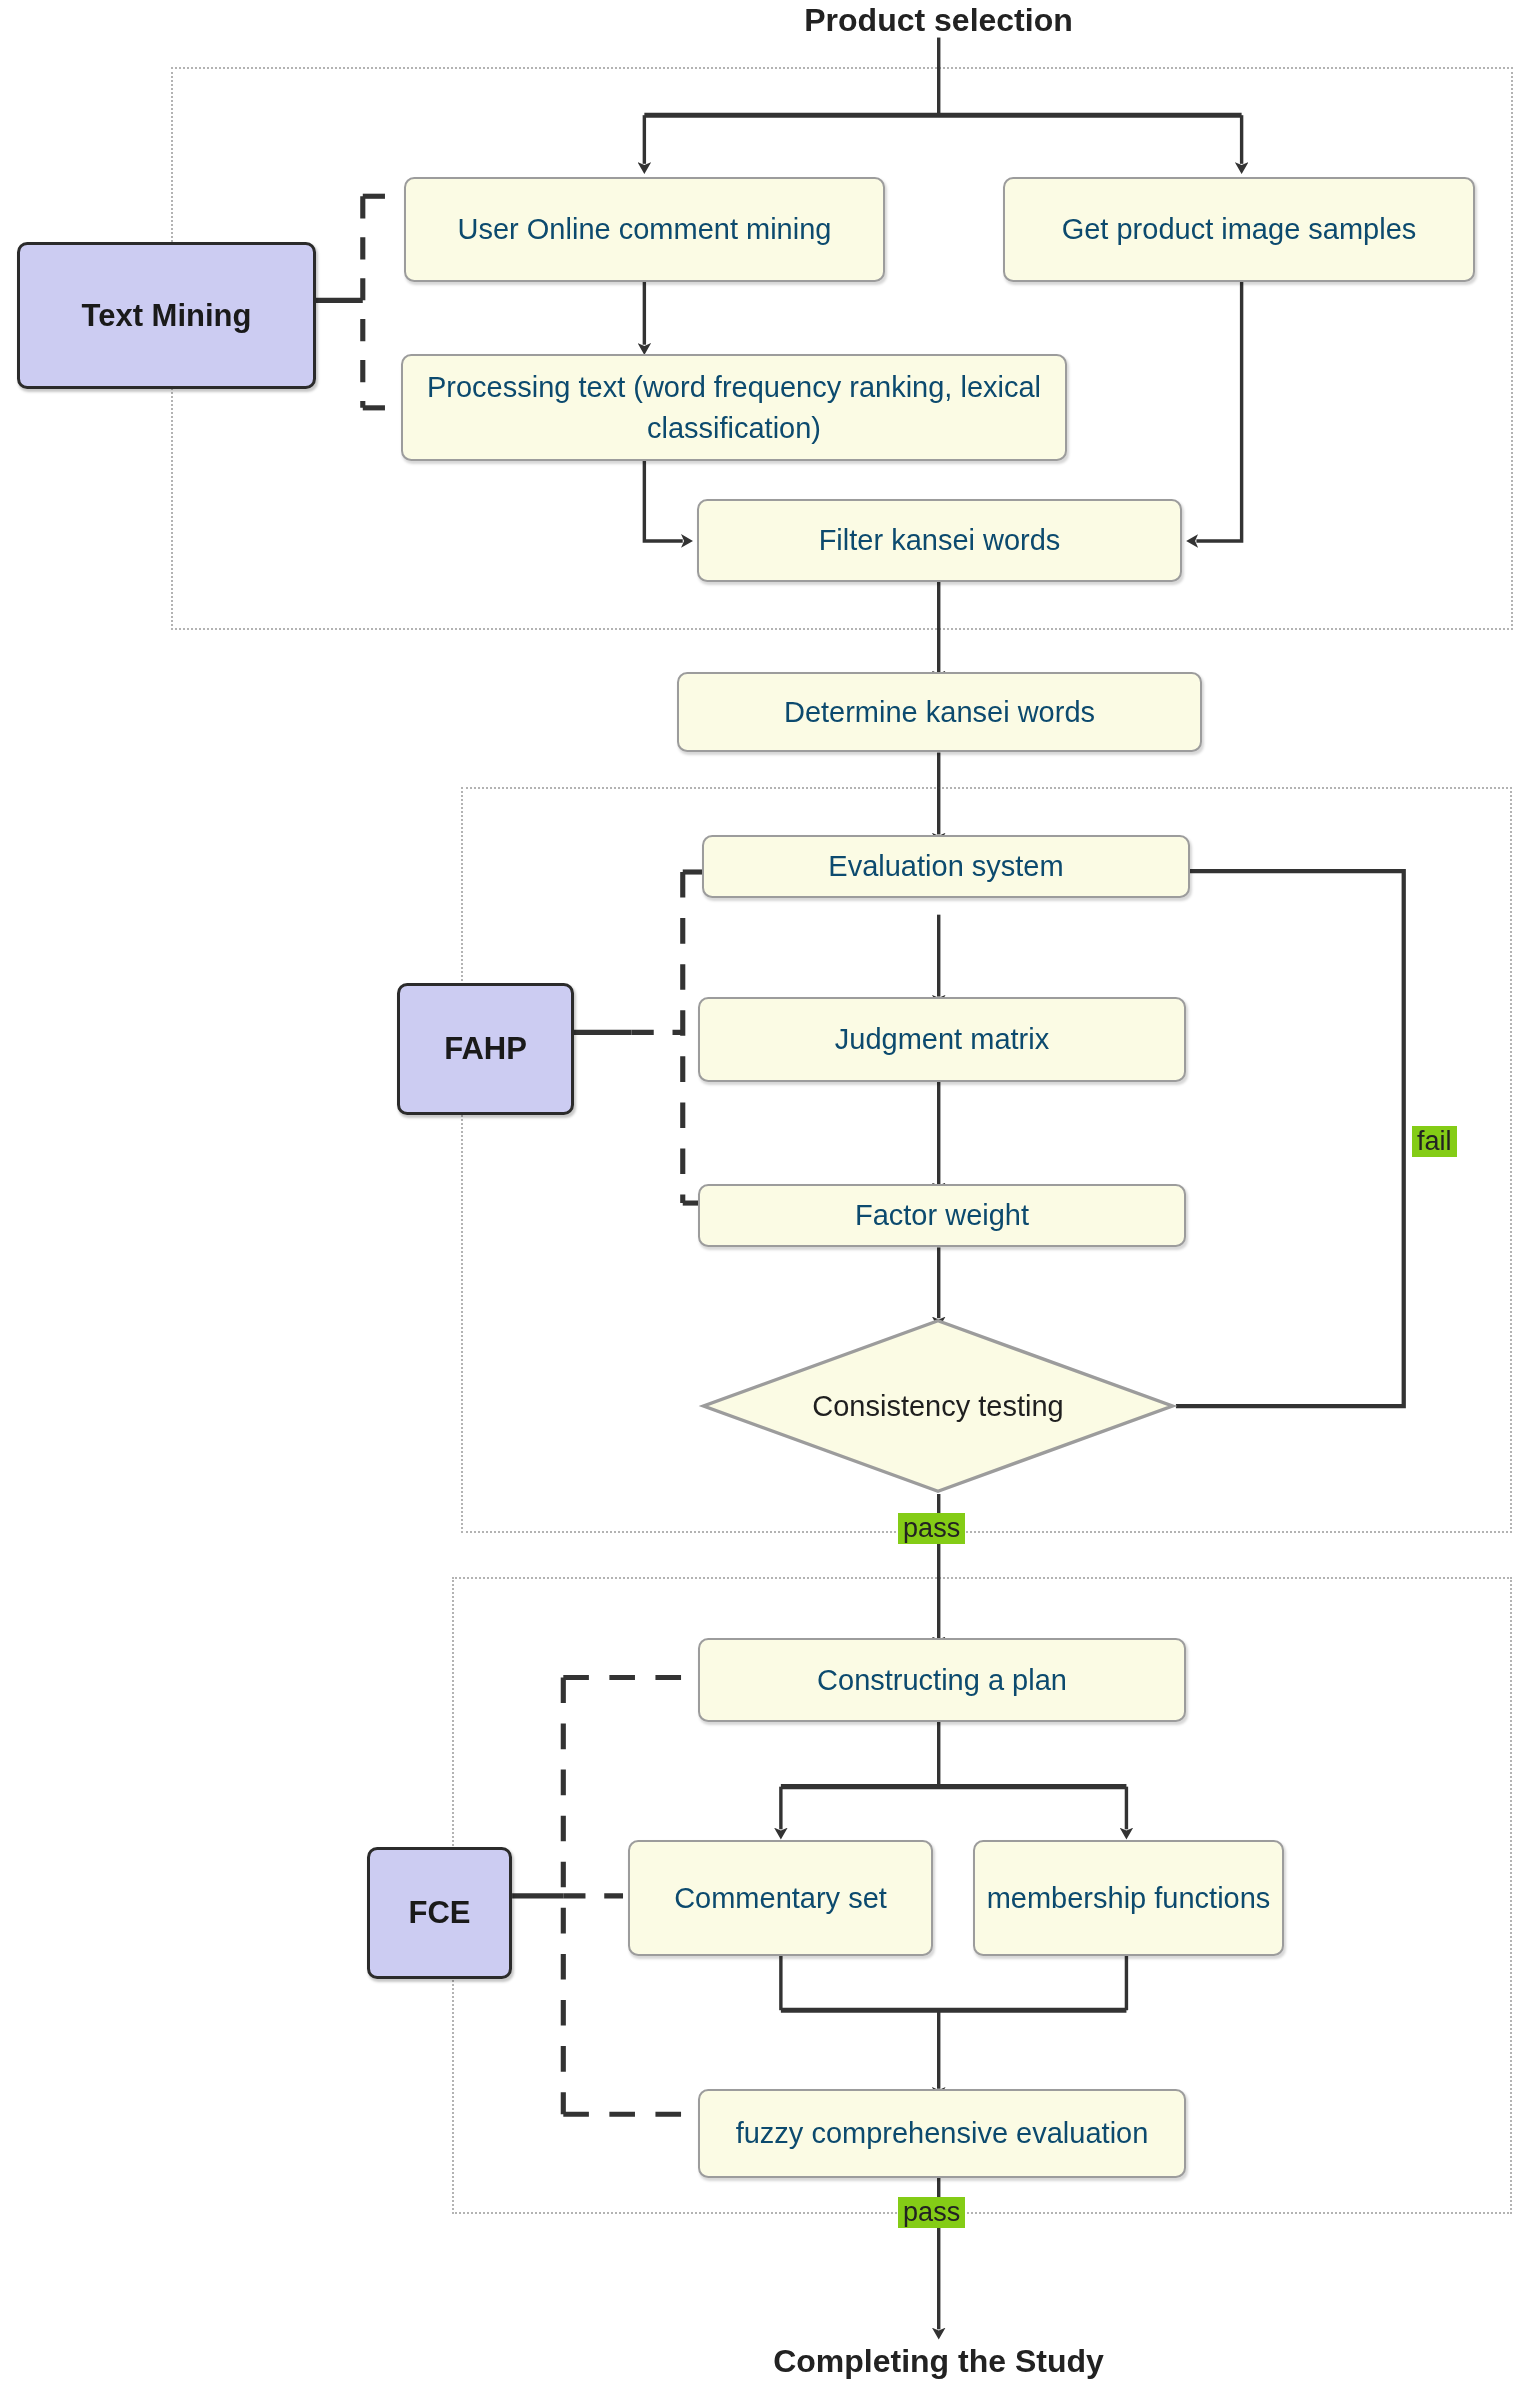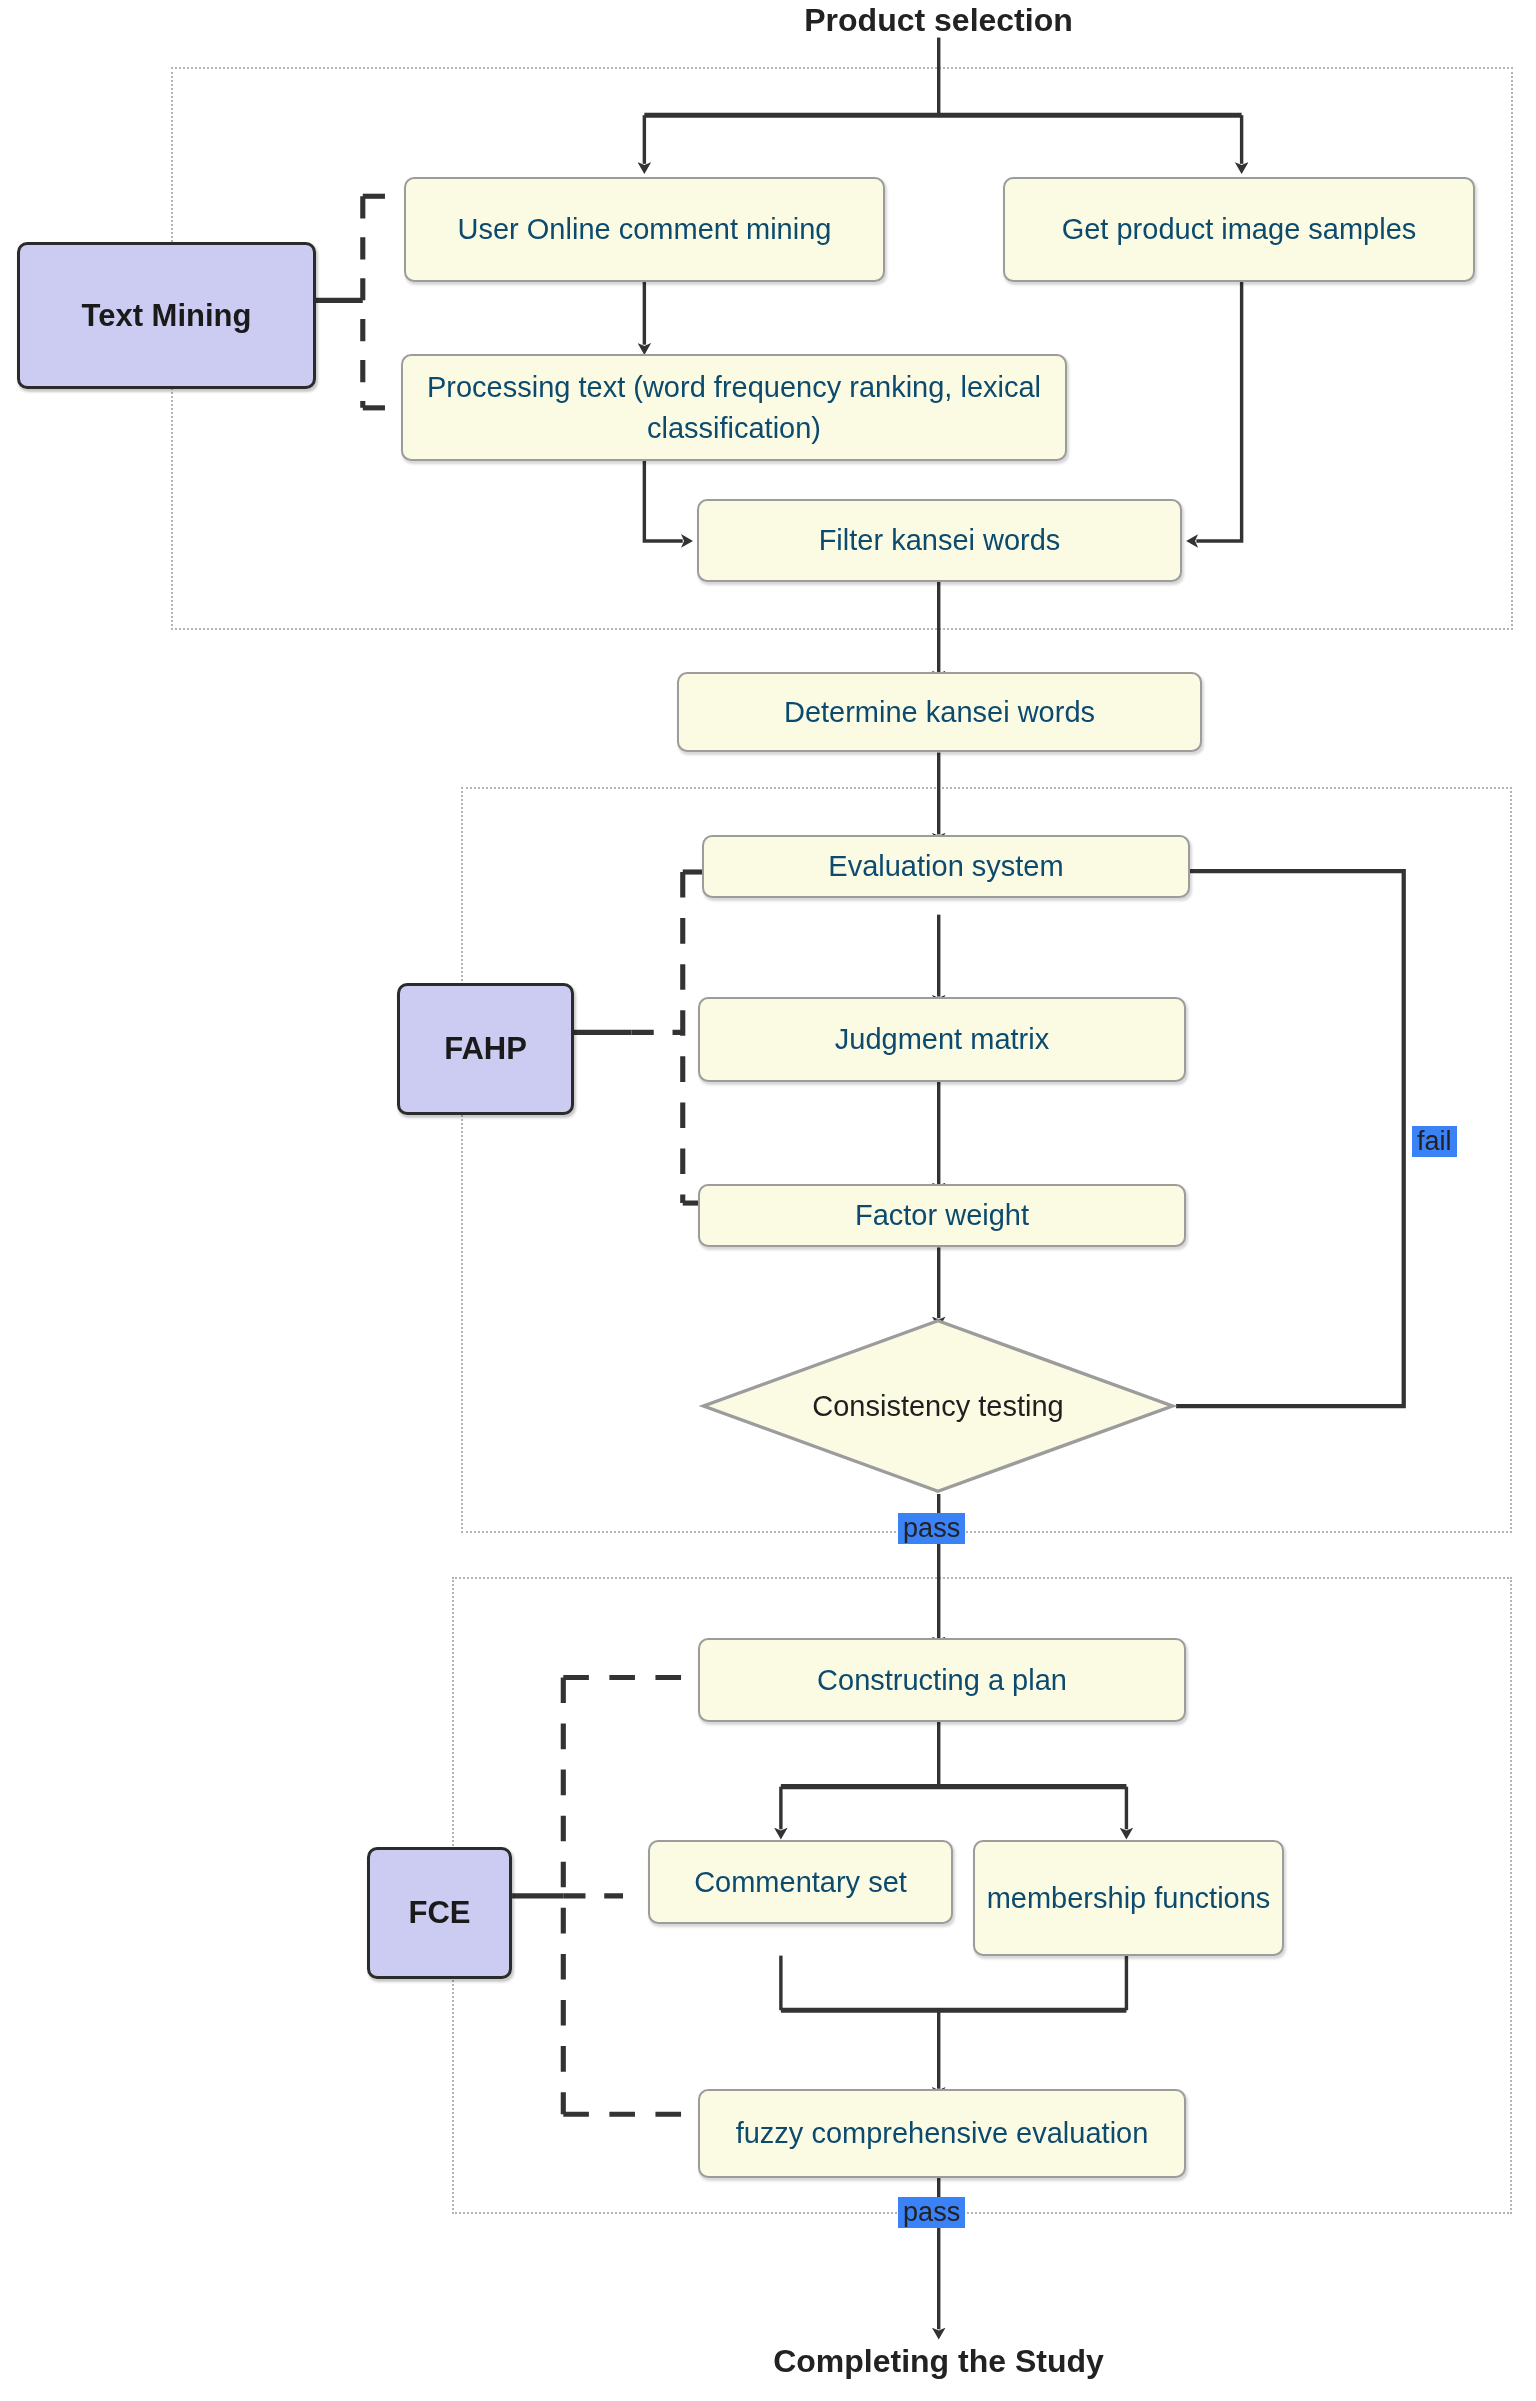--- a/index.html
+++ b/index.html
@@ -67,21 +67,21 @@
     font-size:32px;
     font-weight:bold;
     color:#222;
     text-align:center;
     z-index:5;
   }
   .edge-label{
     position:absolute;
     font-size:27px;
     color:#222;
-    background:#3b82f6;
+    background:#84cc16;
     padding:0 5.1px;
     z-index:7;
     white-space:nowrap;
   }
 
   
   #wires{position:absolute;left:0;top:0;width:1537px;height:2401px;z-index:2;}
 </style>
 </head>
 <body>
@@ -184,21 +184,21 @@
   <div class="node" style="left:677px;top:672px;width:525px;height:80px;">Determine kansei words</div>
 
   <div class="node" style="left:702px;top:835px;width:488px;height:63px;">Evaluation system</div>
 
   <div class="node" style="left:698px;top:997px;width:488px;height:85px;">Judgment matrix</div>
 
   <div class="node" style="left:698px;top:1184px;width:488px;height:63px;">Factor weight</div>
 
   <div class="node" style="left:698px;top:1638px;width:488px;height:84px;">Constructing a plan</div>
 
-  <div class="node" style="left:648px;top:1840px;width:305px;height:84px;">Commentary set</div>
+  <div class="node" style="left:628px;top:1840px;width:305px;height:116px;">Commentary set</div>
 
   <div class="node" style="left:973px;top:1840px;width:311px;height:116px;">membership functions</div>
 
   <div class="node" style="left:698px;top:2089px;width:488px;height:89px;">fuzzy comprehensive evaluation</div>
 
   <div class="diamond-wrap" style="left:701px;top:1318px;width:474px;height:176px;">
     <svg width="474" height="176" viewBox="0 0 556 206" xmlns="http://www.w3.org/2000/svg">
       <polygon points="278,3 553,103 278,203 3,103" fill="#fbfbe4" stroke="#9c9c9c" stroke-width="4"></polygon>
     </svg>
     <div class="diamond-text">Consistency testing</div>

